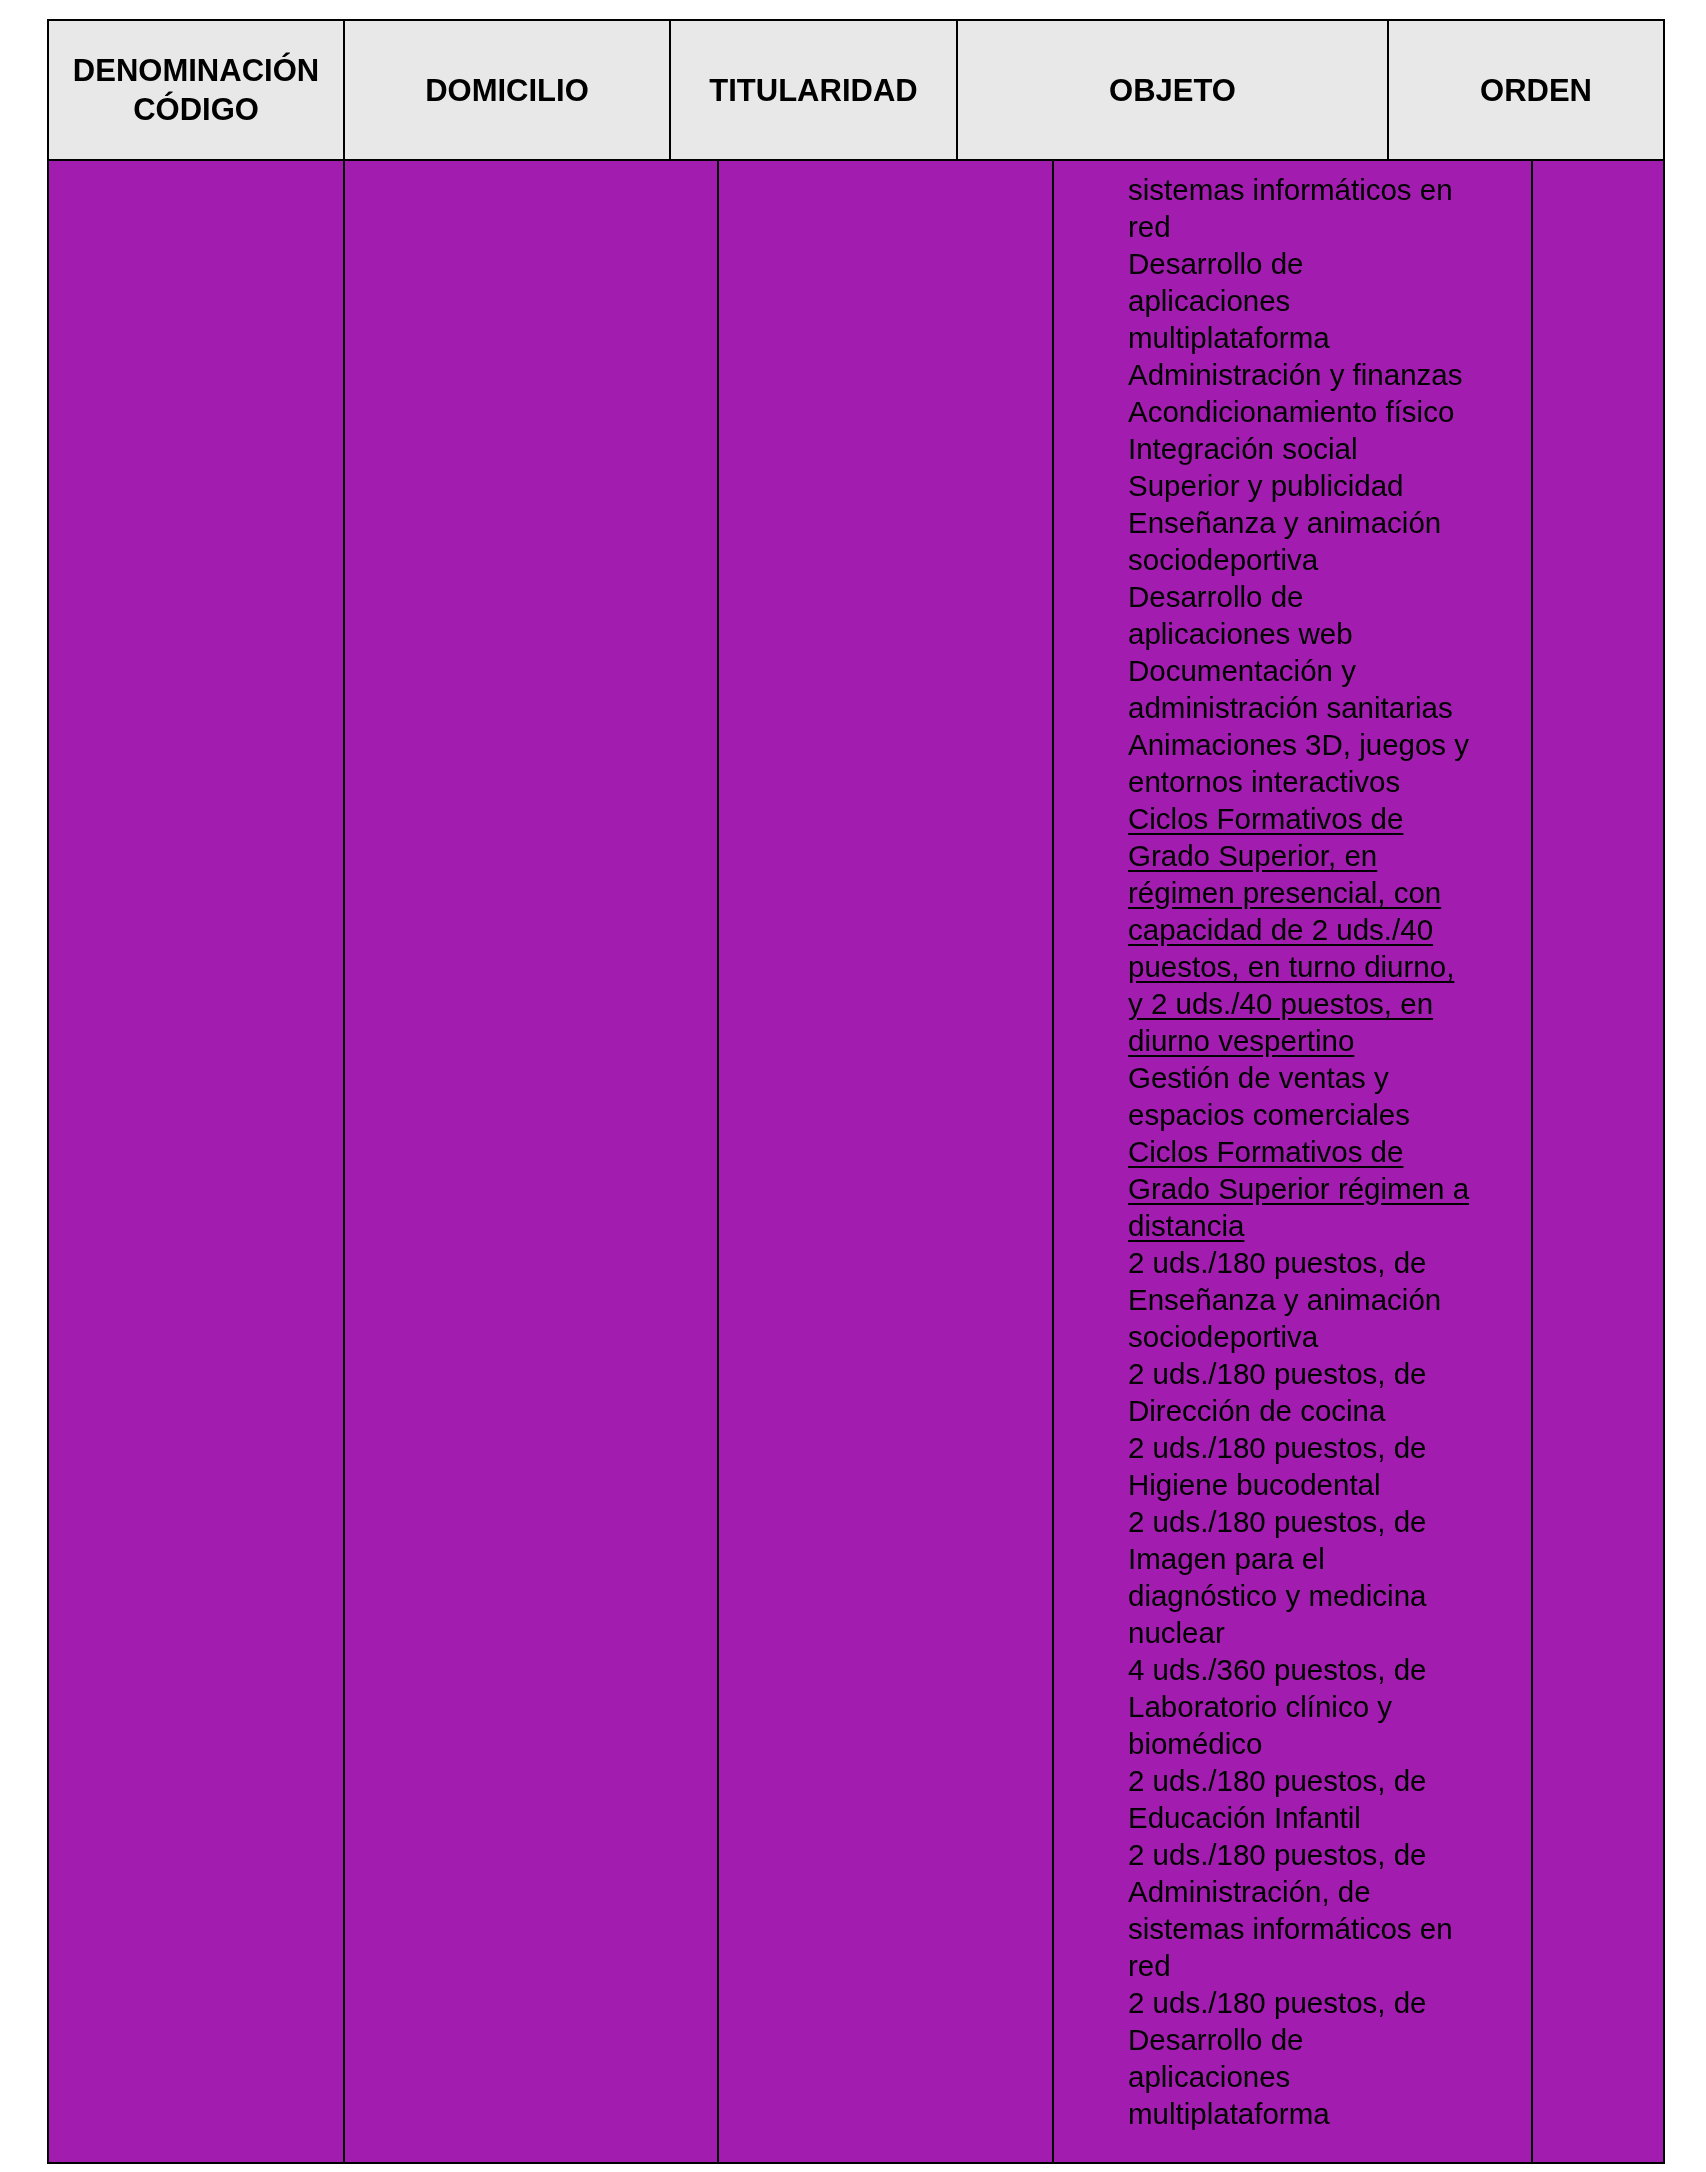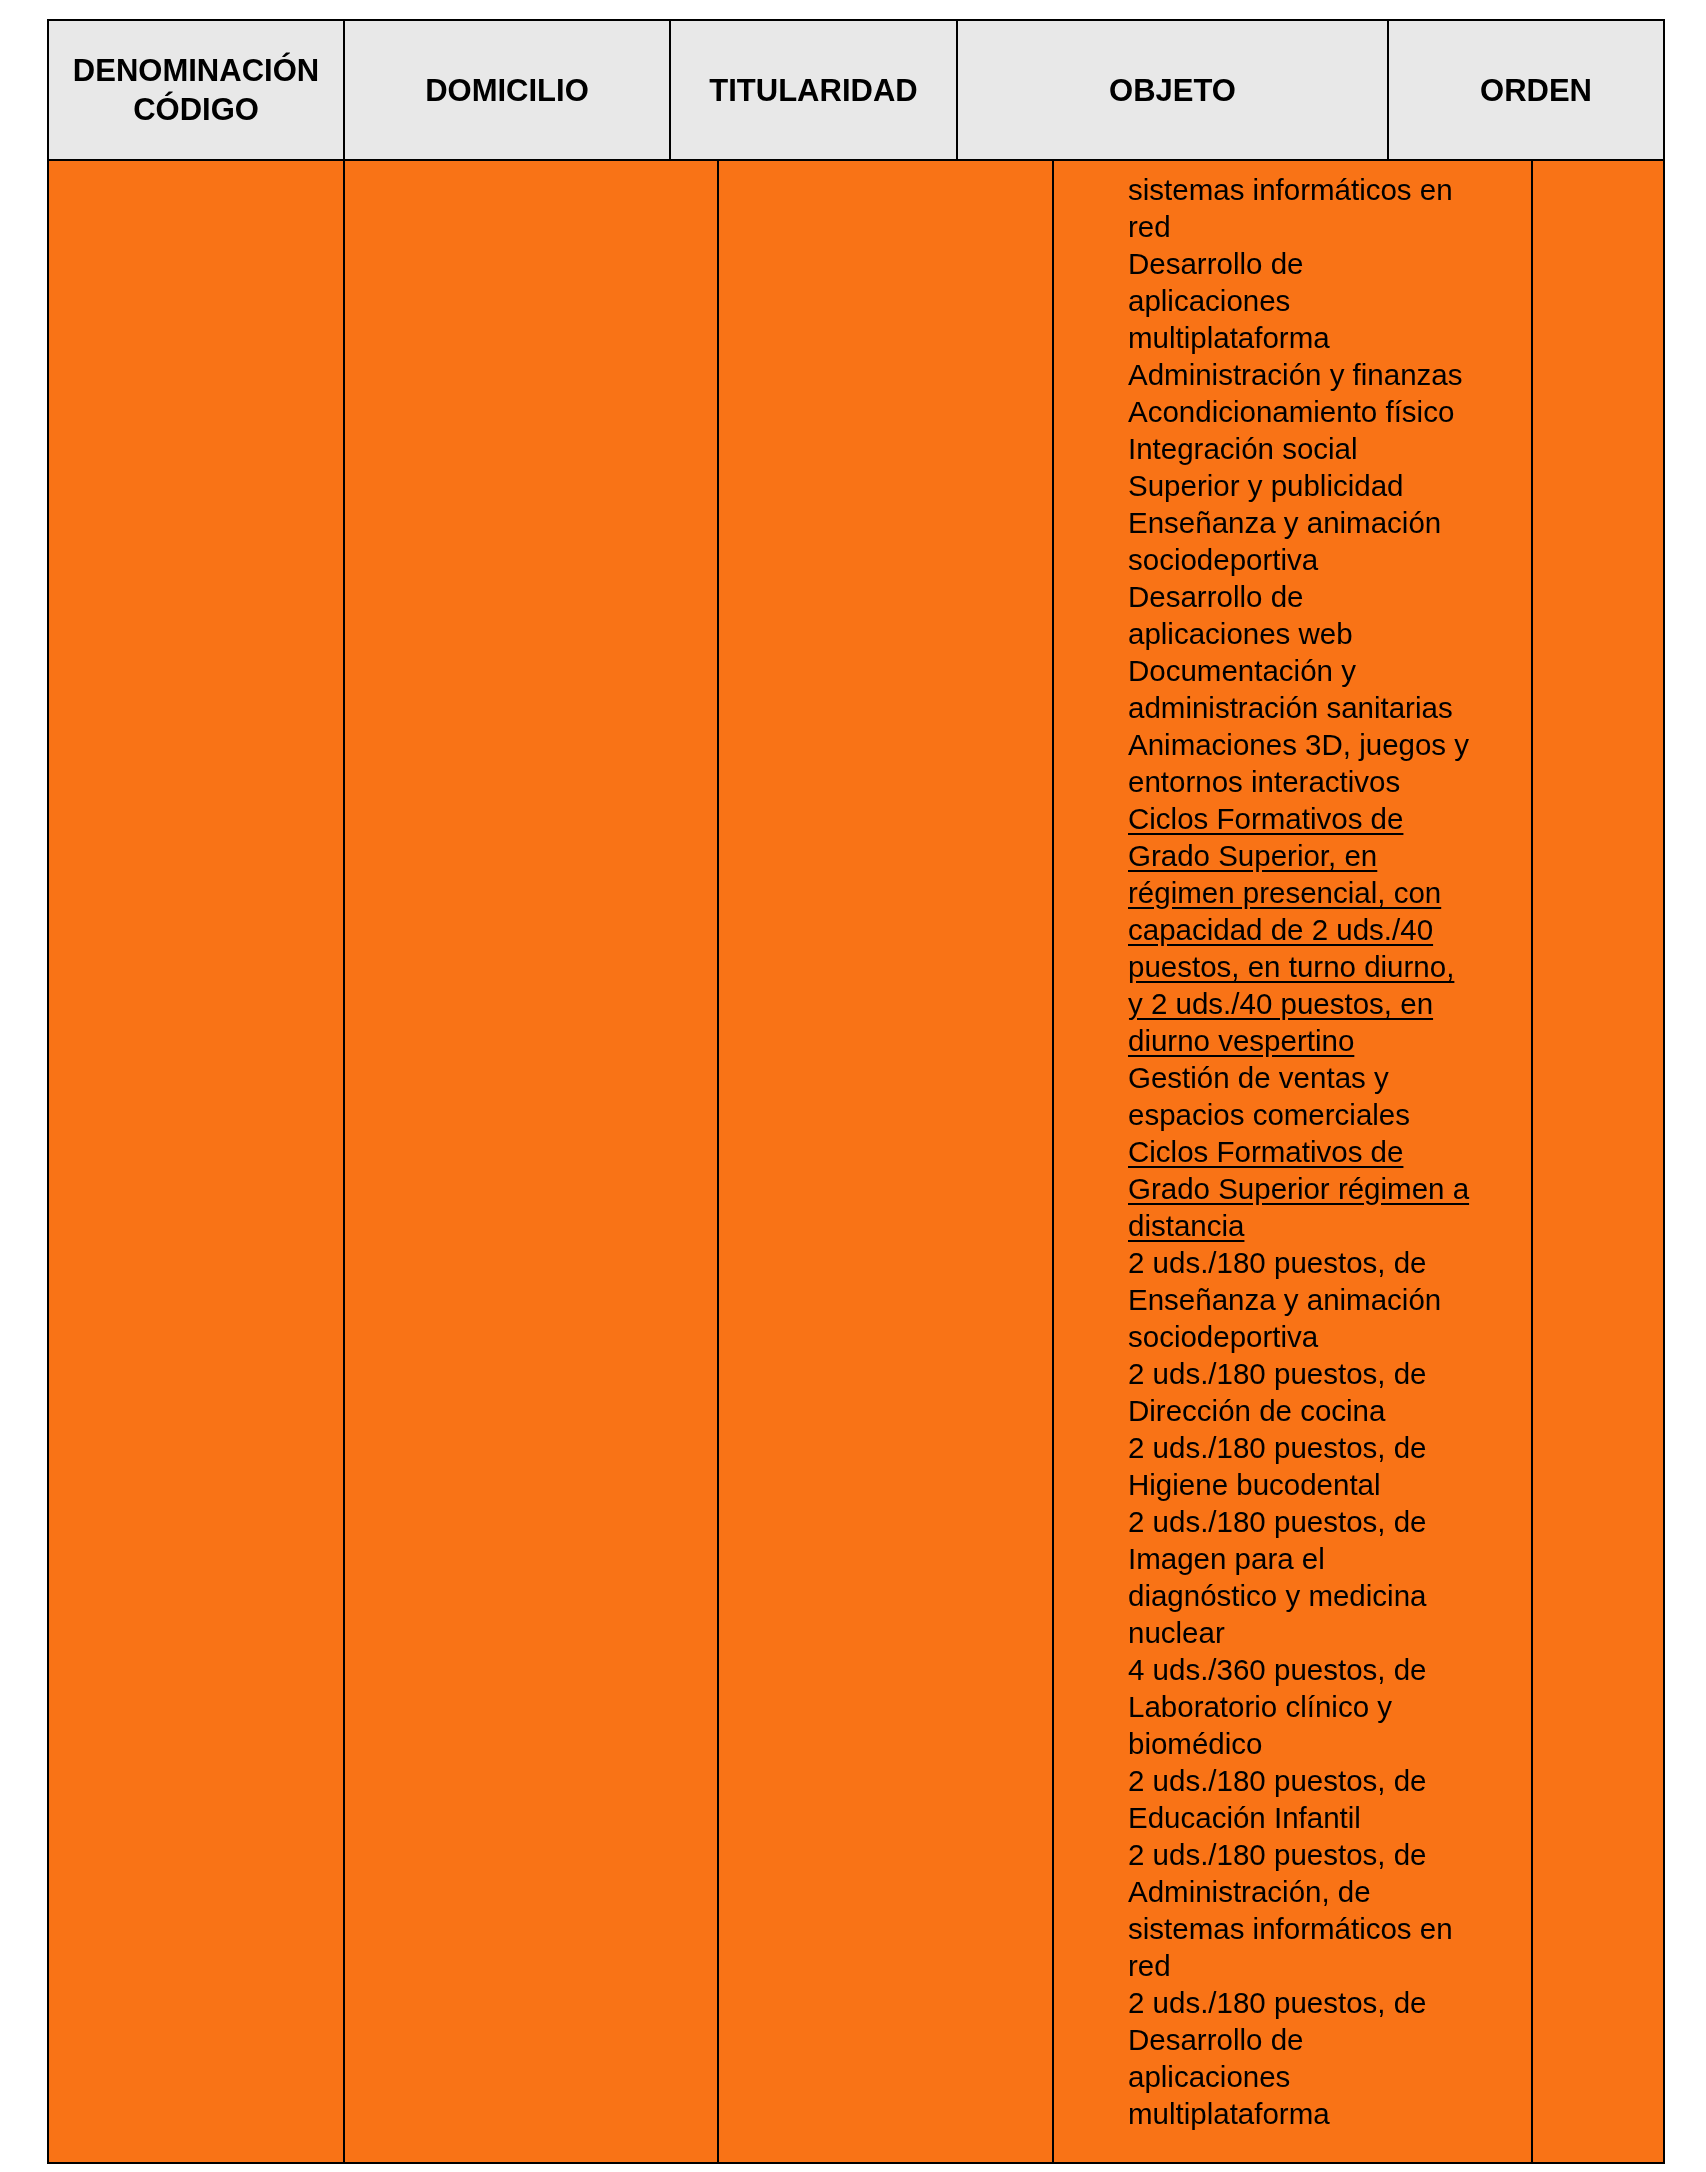--- a/index.html
+++ b/index.html
@@ -19,21 +19,21 @@
   .doc-table {
     position: absolute;
     left: 47px;
     top: 19.4px;
     width: 1618px;
     height: 2145px;
     border: 2.3px solid var(--border-color);
     display: flex;
     flex-direction: column;
     overflow: hidden;
-    background: #f97316;
+    background: #a21caf;
   }
   .header-row {
     display: flex;
     flex: 0 0 140px;
     background: var(--header-bg);
     border-bottom: 2.3px solid var(--border-color);
   }
   .body-row {
     display: flex;
     flex: 1 1 auto;

